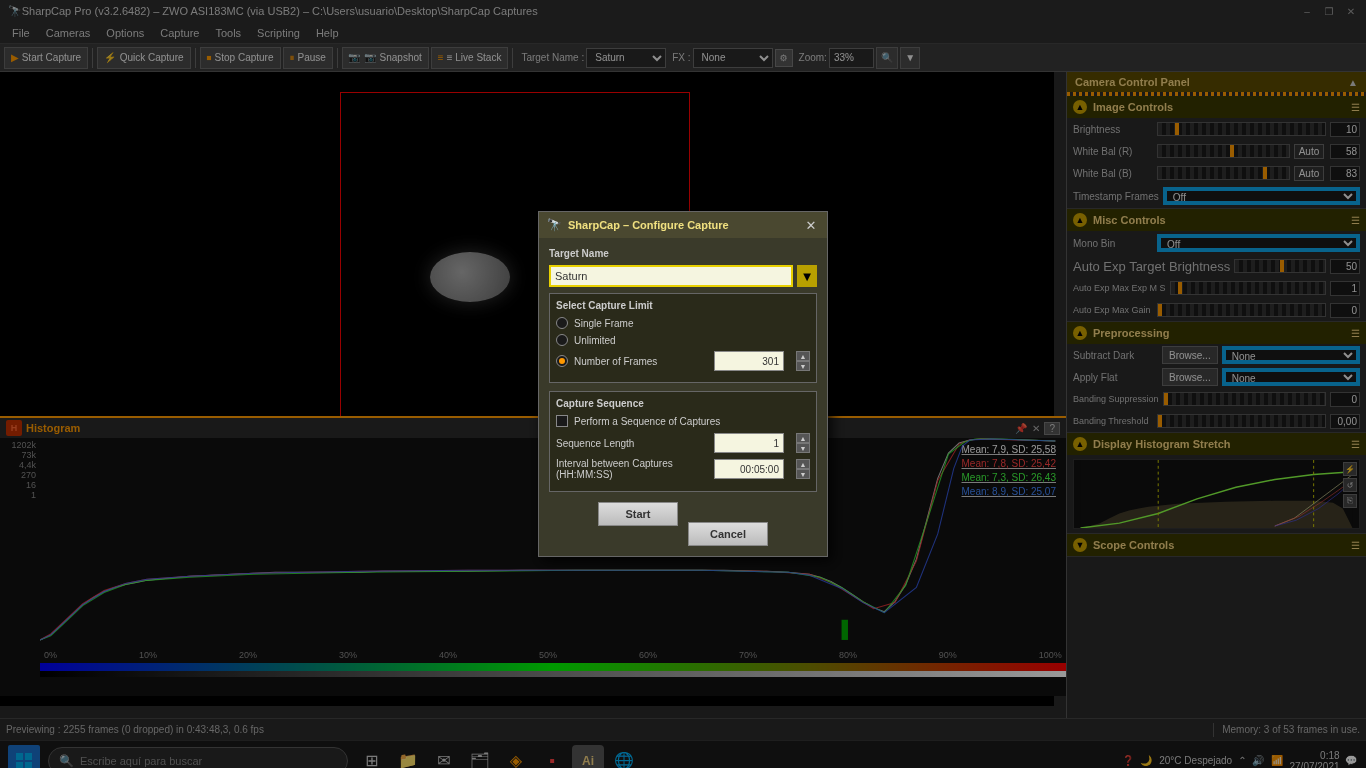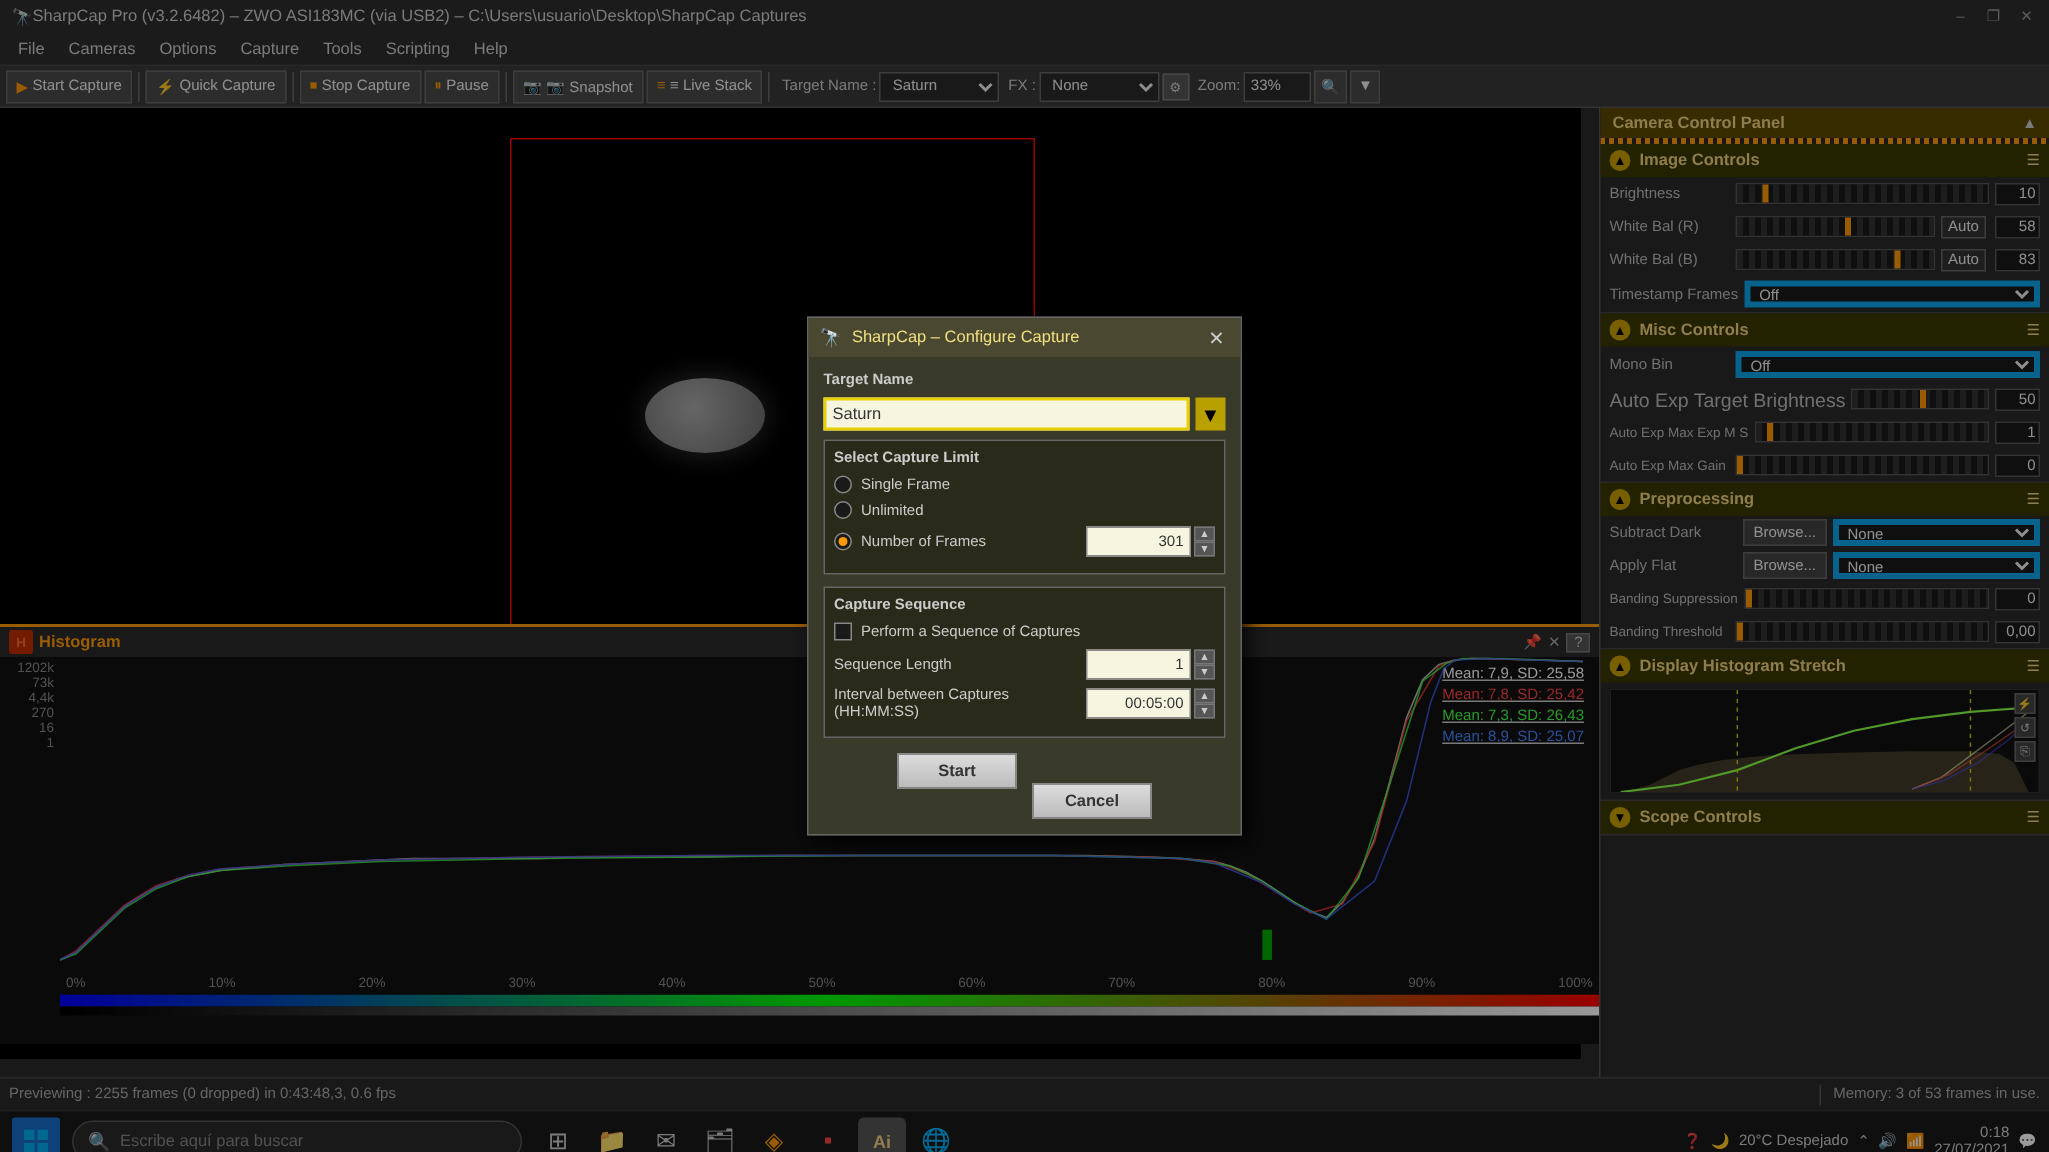--- a/index.html
+++ b/index.html
@@ -358,21 +358,21 @@
       background: #4a4830;
       height: 26px;
       display: flex;
       align-items: center;
       padding: 0 8px;
       gap: 6px;
     }
     #modal-title {
       color: #f0e080;
       font-size: 11px;
-      font-weight: normal;
+      font-weight: bold;
       flex: 1;
     }
     #modal-close {
       width: 16px; height: 16px;
       background: none;
       border: none;
       color: #ccc;
       cursor: pointer;
       font-size: 13px;
       display: flex; align-items: center; justify-content: center;
@@ -435,21 +435,21 @@
       border-radius: 50%;
       background: #f90;
     }
     .modal-radio-label {
       color: #ccc;
       font-size: 10px;
     }
     .modal-number-input-container {
       display: flex;
       align-items: center;
-      gap: 2px;
+      gap: 12px;
       margin-left: auto;
     }
     .modal-number-input {
       width: 70px; height: 20px;
       background: #f5f5e0;
       border: 1px solid #888;
       color: #333;
       font-size: 10px;
       padding: 0 4px;
       text-align: right;

